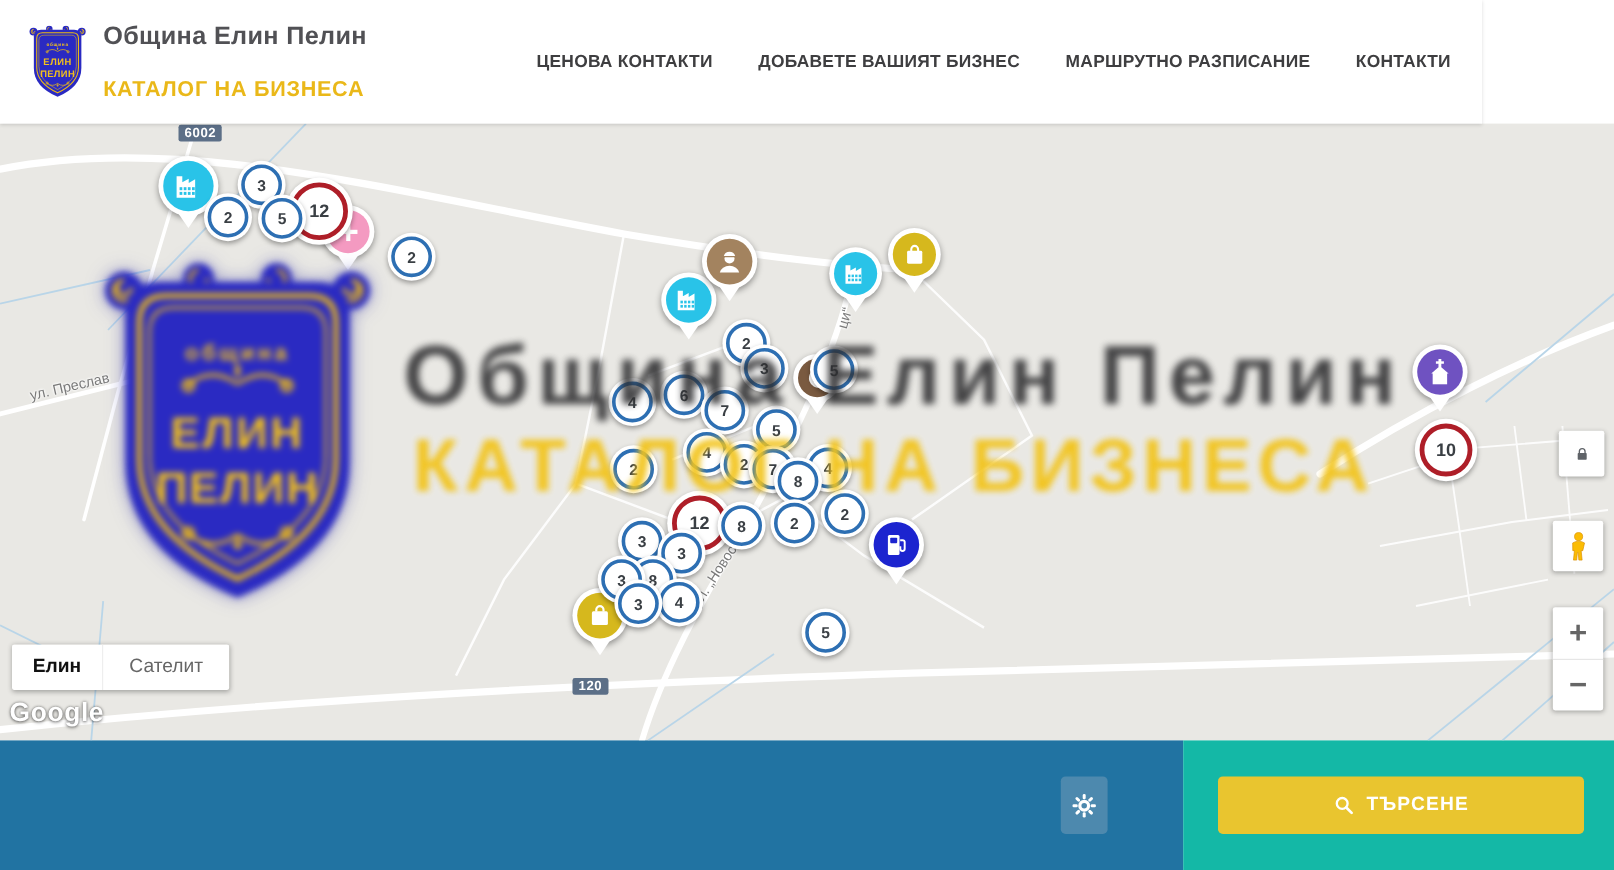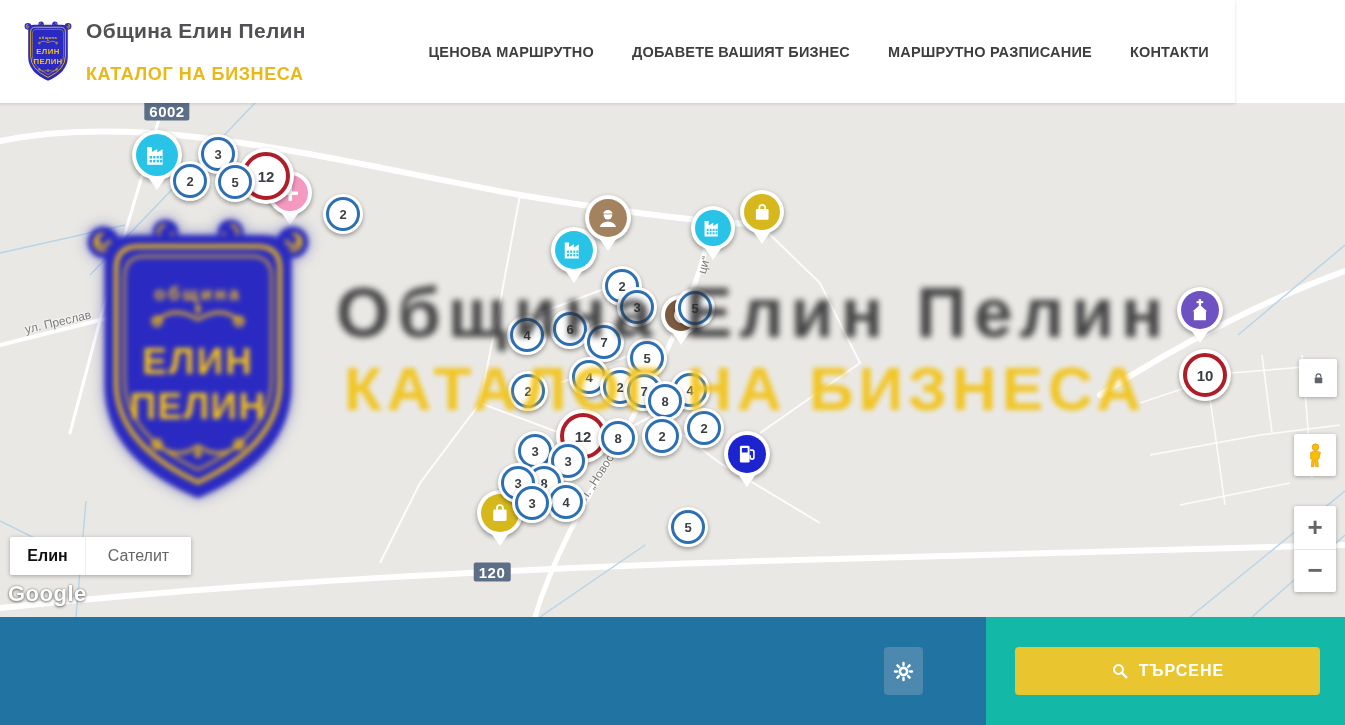--- a/index.html
+++ b/index.html
@@ -14,21 +14,21 @@
   .brand-title{font-size:21px;font-weight:bold;color:#515155;letter-spacing:.3px;}
   .brand-sub{font-size:18px;font-weight:bold;color:#eab819;letter-spacing:.6px;margin-top:21px;}
   .nav{display:flex;gap:38px;margin-right:2px;}
   .nav a{font-size:14.5px;font-weight:bold;color:#3e3e40;letter-spacing:.2px;cursor:pointer;
          text-decoration:none;white-space:nowrap;}
   
   .map{position:absolute;left:0;top:103px;width:1345px;height:514px;background:#e9e8e4;
        overflow:hidden;cursor:grab;}
   .roads{position:absolute;left:0;top:0;z-index:1;}
   .road-shield{position:absolute;transform:translate(-50%,-50%);background:#5c6f87;color:#fff;
-       font-size:15px;font-weight:bold;padding:1px 5px;border-radius:2px;letter-spacing:.5px;z-index:5;}
+       font-size:11px;font-weight:bold;padding:1px 5px;border-radius:2px;letter-spacing:.5px;z-index:5;}
   .street-label{position:absolute;color:#7a7a7a;font-size:12px;white-space:nowrap;z-index:5;
        text-shadow:0 0 2px #fff,0 0 2px #fff,0 0 3px #fff;}
   
   .pin{position:absolute;background:#fff;border-radius:50%;box-shadow:0 2px 5px rgba(0,0,0,.4);
        z-index:10;cursor:pointer;}
   .pin-tail{position:absolute;left:50%;bottom:-10px;transform:translateX(-50%);width:0;height:0;
        border-left:9px solid transparent;border-right:9px solid transparent;border-top:13px solid #fff;}
   .pin-circle{position:absolute;inset:4px;border-radius:50%;display:flex;align-items:center;justify-content:center;}
   .pin-circle svg{width:68%;height:68%;}
   .cluster{position:absolute;background:#fff;border-radius:50%;box-shadow:0 2px 4px rgba(0,0,0,.35);
@@ -175,21 +175,21 @@
     <a class="brand">
       <svg class="brand-shield">
           <use href="#sym-shield"></use>
         </svg>
       <span>
         <div class="brand-title">Община Елин Пелин</div>
         <div class="brand-sub">КАТАЛОГ НА БИЗНЕСА</div>
       </span>
     </a>
     <div class="nav">
-      <a>ЦЕНОВА МАРШРУТНО</a>
+      <a>ЦЕНОВА КОНТАКТИ</a>
       <a>ДОБАВЕТЕ ВАШИЯТ БИЗНЕС</a>
       <a>МАРШРУТНО РАЗПИСАНИЕ</a>
       <a>КОНТАКТИ</a>
     </div>
   </div>
 
   <div class="map" id="map">
     <svg class="roads" width="1345" height="514" viewBox="0 0 1345 514">
       <g stroke="#ffffff" fill="none" stroke-linecap="round">
         <path stroke-width="6" d="M0 38 C150 8 320 55 520 92 C640 112 700 118 760 122"></path>

